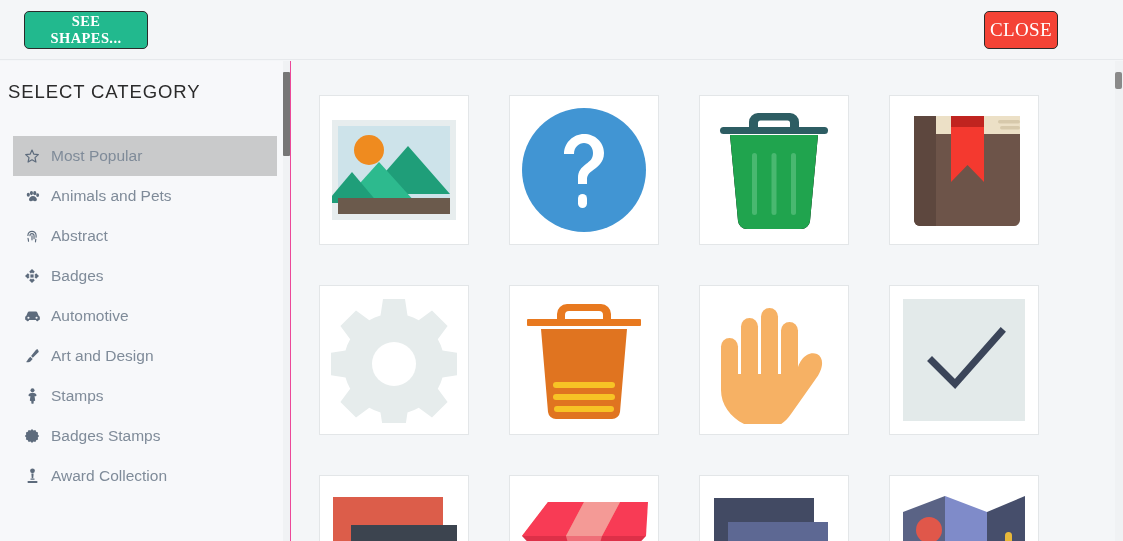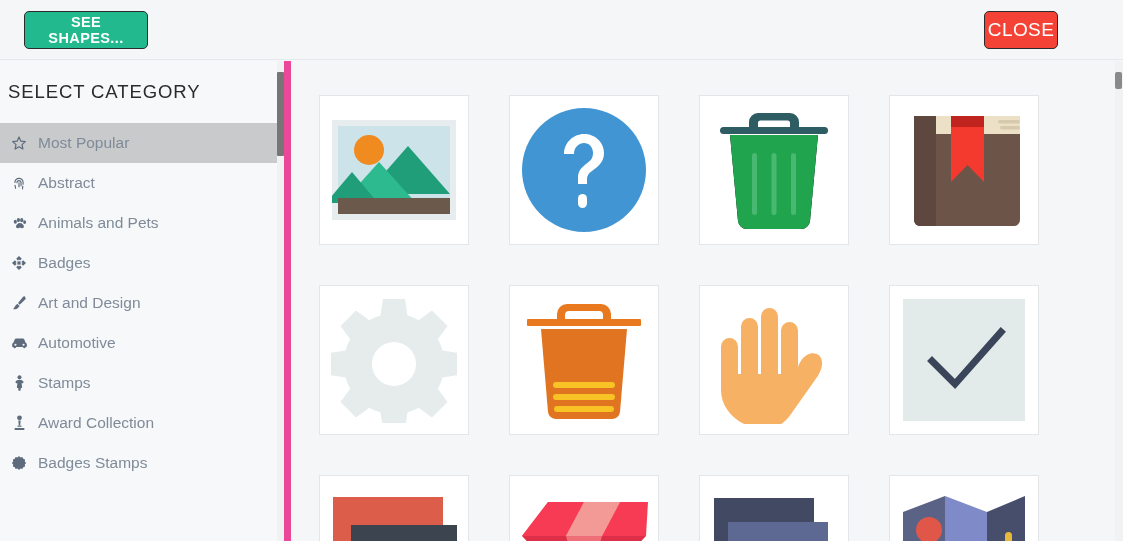--- a/index.html
+++ b/index.html
@@ -23,21 +23,21 @@
   .btn {
     position: absolute;
     font-size: 14.5px;
     font-weight: bold;
     letter-spacing: .4px;
     color: #ffffff;
     border: 1px solid #2b2b2b;
     border-radius: 5px;
     cursor: pointer;
     display: flex; align-items: center; justify-content: center;
-    font-family: Liberation Sans, sans-serif;
+    font-family: Liberation Serif, serif;
     padding: 16px;
   }
   .btn-see-shapes {
     left: 24px; top: 11px;
     width: 124px; height: 38px;
     background: #22b98e;
   }
   .btn-close {
     left: 984px; top: 11px;
     width: 74px; height: 38px;
@@ -45,33 +45,33 @@
     font-weight: normal;
     font-size: 19px;
   }
 
   
   .sidebar {
     position: absolute;
     left: 0; top: 61px;
     width: 291px; height: 480px;
     background: #f7f8fa;
-    border-right: 7px solid #ec4899;
+    border-right: 1px solid #ec4899;
     overflow: hidden;
   }
   .sidebar-title {
     height: 62px;
     display: flex; align-items: center;
     padding-left: 8px;
     font-size: 18.5px;
     letter-spacing: .9px;
     color: #2b2b2b;
     font-family: "Liberation Sans", sans-serif;
   }
-  .cat-list { list-style: none; margin: 0; padding: 0; }
+  .cat-list { list-style: none; margin: 13px; padding: 0; }
   .cat-item {
     height: 40px;
     display: flex; align-items: center;
     padding-left: 8px;
     color: #7f8b99;
     font-size: 15.5px;
     cursor: pointer;
     background: transparent;
   }
   .cat-item.active { background: #c9cacb; }
@@ -152,100 +152,100 @@
         <li class="cat-item active">
           <span class="cat-ico">
             <svg width="16" height="16" viewBox="0 0 24 24" fill="none" stroke="currentColor" stroke-width="1.8" stroke-linejoin="round">
               <polygon points="12,3 14.8,9.2 21.5,9.9 16.5,14.4 17.9,21 12,17.6 6.1,21 7.5,14.4 2.5,9.9 9.2,9.2"></polygon>
             </svg>
           </span>
           <span class="cat-label">Most Popular</span>
         </li>
         <li class="cat-item">
           <span class="cat-ico">
+            <svg width="17" height="15" viewBox="0 0 24 24" fill="currentColor">
+              <ellipse cx="5.3" cy="9" rx="2.5" ry="3.2"></ellipse>
+              <ellipse cx="10.3" cy="6.4" rx="2.5" ry="3.4"></ellipse>
+              <ellipse cx="15.6" cy="6.6" rx="2.5" ry="3.4"></ellipse>
+              <ellipse cx="20.2" cy="9.6" rx="2.4" ry="3"></ellipse>
+              <path d="M12.7 11.2c3.4 0 6.3 3.2 6.3 5.7 0 2-1.7 3.1-3.6 2.6-1-.3-1.9-.6-2.7-.6s-1.7.3-2.7.6C8.1 20 6.4 18.9 6.4 16.9c0-2.5 2.9-5.7 6.3-5.7z"></path>
+            </svg>
+          </span>
+          <span class="cat-label">Animals and Pets</span>
+        </li>
+        <li class="cat-item">
+          <span class="cat-ico">
             <svg width="14" height="16" viewBox="0 0 24 24" fill="none" stroke="currentColor" stroke-width="2" stroke-linecap="round">
               <path d="M5 11a7 7 0 0 1 14 0v3"></path>
               <path d="M8.5 11.5a3.5 3.5 0 0 1 7 0v5"></path>
               <path d="M12 11.5v7"></path>
               <path d="M5.2 16c.5 2 .8 3.5.8 5"></path>
               <path d="M18.6 17.5c-.3 2-.6 3-.6 4.5"></path>
             </svg>
           </span>
           <span class="cat-label">Abstract</span>
         </li>
         <li class="cat-item">
           <span class="cat-ico">
-            <svg width="17" height="15" viewBox="0 0 24 24" fill="currentColor">
-              <ellipse cx="5.3" cy="9" rx="2.5" ry="3.2"></ellipse>
-              <ellipse cx="10.3" cy="6.4" rx="2.5" ry="3.4"></ellipse>
-              <ellipse cx="15.6" cy="6.6" rx="2.5" ry="3.4"></ellipse>
-              <ellipse cx="20.2" cy="9.6" rx="2.4" ry="3"></ellipse>
-              <path d="M12.7 11.2c3.4 0 6.3 3.2 6.3 5.7 0 2-1.7 3.1-3.6 2.6-1-.3-1.9-.6-2.7-.6s-1.7.3-2.7.6C8.1 20 6.4 18.9 6.4 16.9c0-2.5 2.9-5.7 6.3-5.7z"></path>
-            </svg>
-          </span>
-          <span class="cat-label">Animals and Pets</span>
-        </li>
-        <li class="cat-item">
-          <span class="cat-ico">
             <svg width="16" height="16" viewBox="0 0 24 24" fill="currentColor">
               <path d="M12 1.5 16.2 5.8 13.6 8.4 12 6.8 10.4 8.4 7.8 5.8z"></path>
               <path d="M12 22.5 7.8 18.2 10.4 15.6 12 17.2 13.6 15.6 16.2 18.2z"></path>
               <path d="M1.5 12 5.8 7.8 8.4 10.4 6.8 12 8.4 13.6 5.8 16.2z"></path>
               <path d="M22.5 12 18.2 16.2 15.6 13.6 17.2 12 15.6 10.4 18.2 7.8z"></path>
               <rect x="9.6" y="9.6" width="4.8" height="4.8"></rect>
             </svg>
           </span>
           <span class="cat-label">Badges</span>
         </li>
         <li class="cat-item">
           <span class="cat-ico">
-            <svg width="16" height="16" viewBox="0 0 24 24" fill="currentColor">
-              <path d="M20.8 2.4c-.8-.8-1.9-.6-2.7.3L10.6 12l2.6 2.6 8-7.8c.9-.8 1.2-2 .4-2.8z"></path>
-              <path d="M9.4 13.2 6.6 16c-1.2 1.2-1.2 2.6-2.8 4.2-.6.6-.3 1.3.6 1.3 3 0 5-1.2 6.2-2.5l2.4-2.4z"></path>
-            </svg>
-          </span>
-          <span class="cat-label">Art and Design</span>
-        </li>
-        <li class="cat-item">
-          <span class="cat-ico">
             <svg width="19" height="14" viewBox="0 0 24 20" fill="currentColor">
               <path d="M3.2 9.5 5 5.2C5.4 4.2 6.2 3.7 7.3 3.7h9.4c1.1 0 1.9.5 2.3 1.5l1.8 4.3c1 .4 1.7 1.3 1.7 2.5v2.6c0 .6-.4 1-1 1h-.9v.6c0 .7-.6 1.3-1.3 1.3h-.9c-.7 0-1.3-.6-1.3-1.3v-.6H6.9v.6c0 .7-.6 1.3-1.3 1.3h-.9c-.7 0-1.3-.6-1.3-1.3v-.6h-.9c-.6 0-1-.4-1-1V12c0-1.2.7-2.1 1.7-2.5z"></path>
               <circle cx="6.2" cy="12.4" r="1.5" fill="#f7f8fa"></circle>
               <circle cx="17.8" cy="12.4" r="1.5" fill="#f7f8fa"></circle>
             </svg>
           </span>
           <span class="cat-label">Automotive</span>
         </li>
         <li class="cat-item">
           <span class="cat-ico">
+            <svg width="16" height="16" viewBox="0 0 24 24" fill="currentColor">
+              <path d="M20.8 2.4c-.8-.8-1.9-.6-2.7.3L10.6 12l2.6 2.6 8-7.8c.9-.8 1.2-2 .4-2.8z"></path>
+              <path d="M9.4 13.2 6.6 16c-1.2 1.2-1.2 2.6-2.8 4.2-.6.6-.3 1.3.6 1.3 3 0 5-1.2 6.2-2.5l2.4-2.4z"></path>
+            </svg>
+          </span>
+          <span class="cat-label">Art and Design</span>
+        </li>
+        <li class="cat-item">
+          <span class="cat-ico">
             <svg width="13" height="16" viewBox="0 0 18 24" fill="currentColor">
               <circle cx="9" cy="3.4" r="3"></circle>
               <path d="M9 7c-3.3 0-6 1.6-6 3.8 0 1 .8 1.6 1.9 1.6h1L5 18.3c-.1.7.4 1.2 1.1 1.2h1l.3 3.3c0 .6.4 1 .9 1h1.4c.5 0 .9-.4.9-1l.3-3.3h1c.7 0 1.2-.5 1.1-1.2l-.9-5.9h1c1.1 0 1.9-.6 1.9-1.6C15 8.6 12.3 7 9 7z"></path>
             </svg>
           </span>
           <span class="cat-label">Stamps</span>
+        </li>
+        <li class="cat-item">
+          <span class="cat-ico">
+            <svg width="16" height="16" viewBox="0 0 24 24" fill="currentColor">
+              <path d="M12 1.6l2.2 2 2.9-.6 1.2 2.7 2.8 1-.4 3 2 2.3-2 2.3.4 3-2.8 1-1.2 2.7-2.9-.6-2.2 2-2.2-2-2.9.6-1.2-2.7-2.8-1 .4-3-2-2.3 2-2.3-.4-3 2.8-1 1.2-2.7 2.9.6z"></path>
+            </svg>
+          </span>
+          <span class="cat-label">Badges Stamps</span>
         </li>
         <li class="cat-item">
           <span class="cat-ico">
             <svg width="13" height="16" viewBox="0 0 18 24" fill="currentColor">
               <circle cx="9" cy="4.2" r="3.6"></circle>
               <path d="M7.3 8.4h3.4l-.6 6.8H7.9z"></path>
               <rect x="6" y="15.6" width="6" height="2.2" rx=".4"></rect>
               <path d="M2.6 19.4h12.8c.5 0 .9.4.9.9v1.4c0 .5-.4.9-.9.9H2.6c-.5 0-.9-.4-.9-.9v-1.4c0-.5.4-.9.9-.9z"></path>
             </svg>
           </span>
           <span class="cat-label">Award Collection</span>
-        </li>
-        <li class="cat-item">
-          <span class="cat-ico">
-            <svg width="16" height="16" viewBox="0 0 24 24" fill="currentColor">
-              <path d="M12 1.6l2.2 2 2.9-.6 1.2 2.7 2.8 1-.4 3 2 2.3-2 2.3.4 3-2.8 1-1.2 2.7-2.9-.6-2.2 2-2.2-2-2.9.6-1.2-2.7-2.8-1 .4-3-2-2.3 2-2.3-.4-3 2.8-1 1.2-2.7 2.9.6z"></path>
-            </svg>
-          </span>
-          <span class="cat-label">Badges Stamps</span>
         </li>
       </ul>
 
     <div class="sb-track">
       <div class="sb-thumb"></div>
     </div>
   </div>
 
   <div class="content">
     <div class="grid" id="shape-grid">

